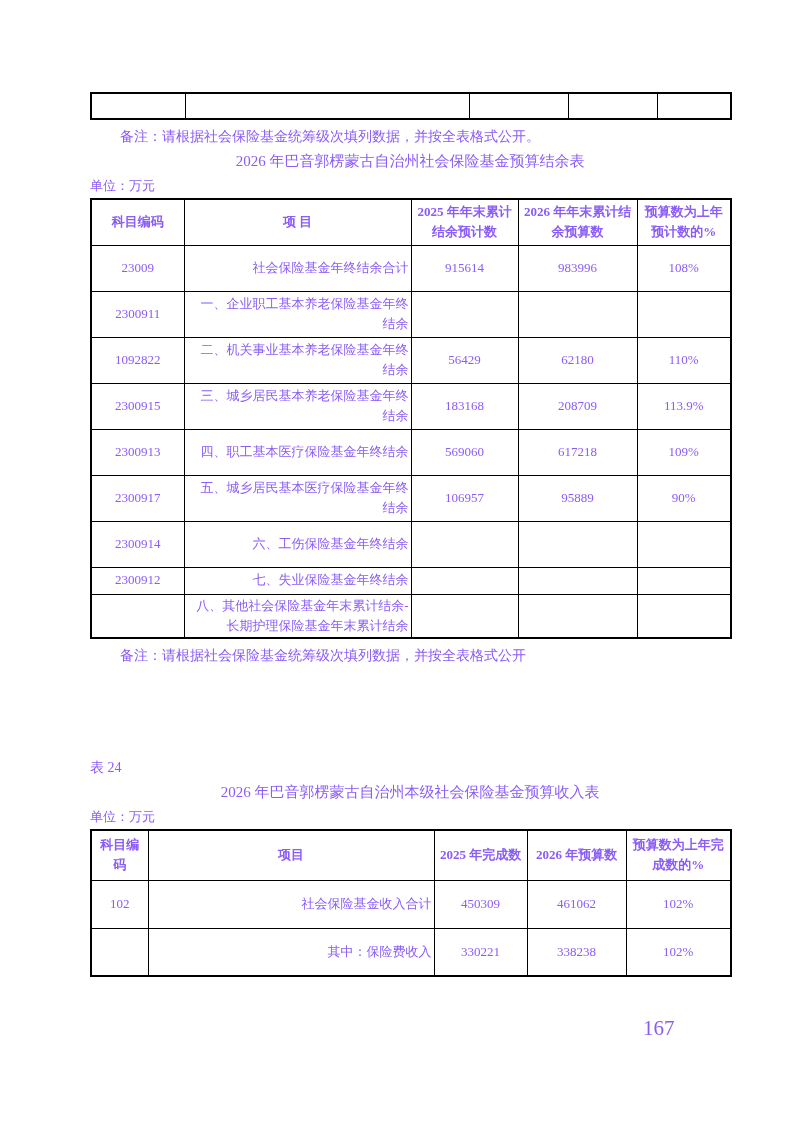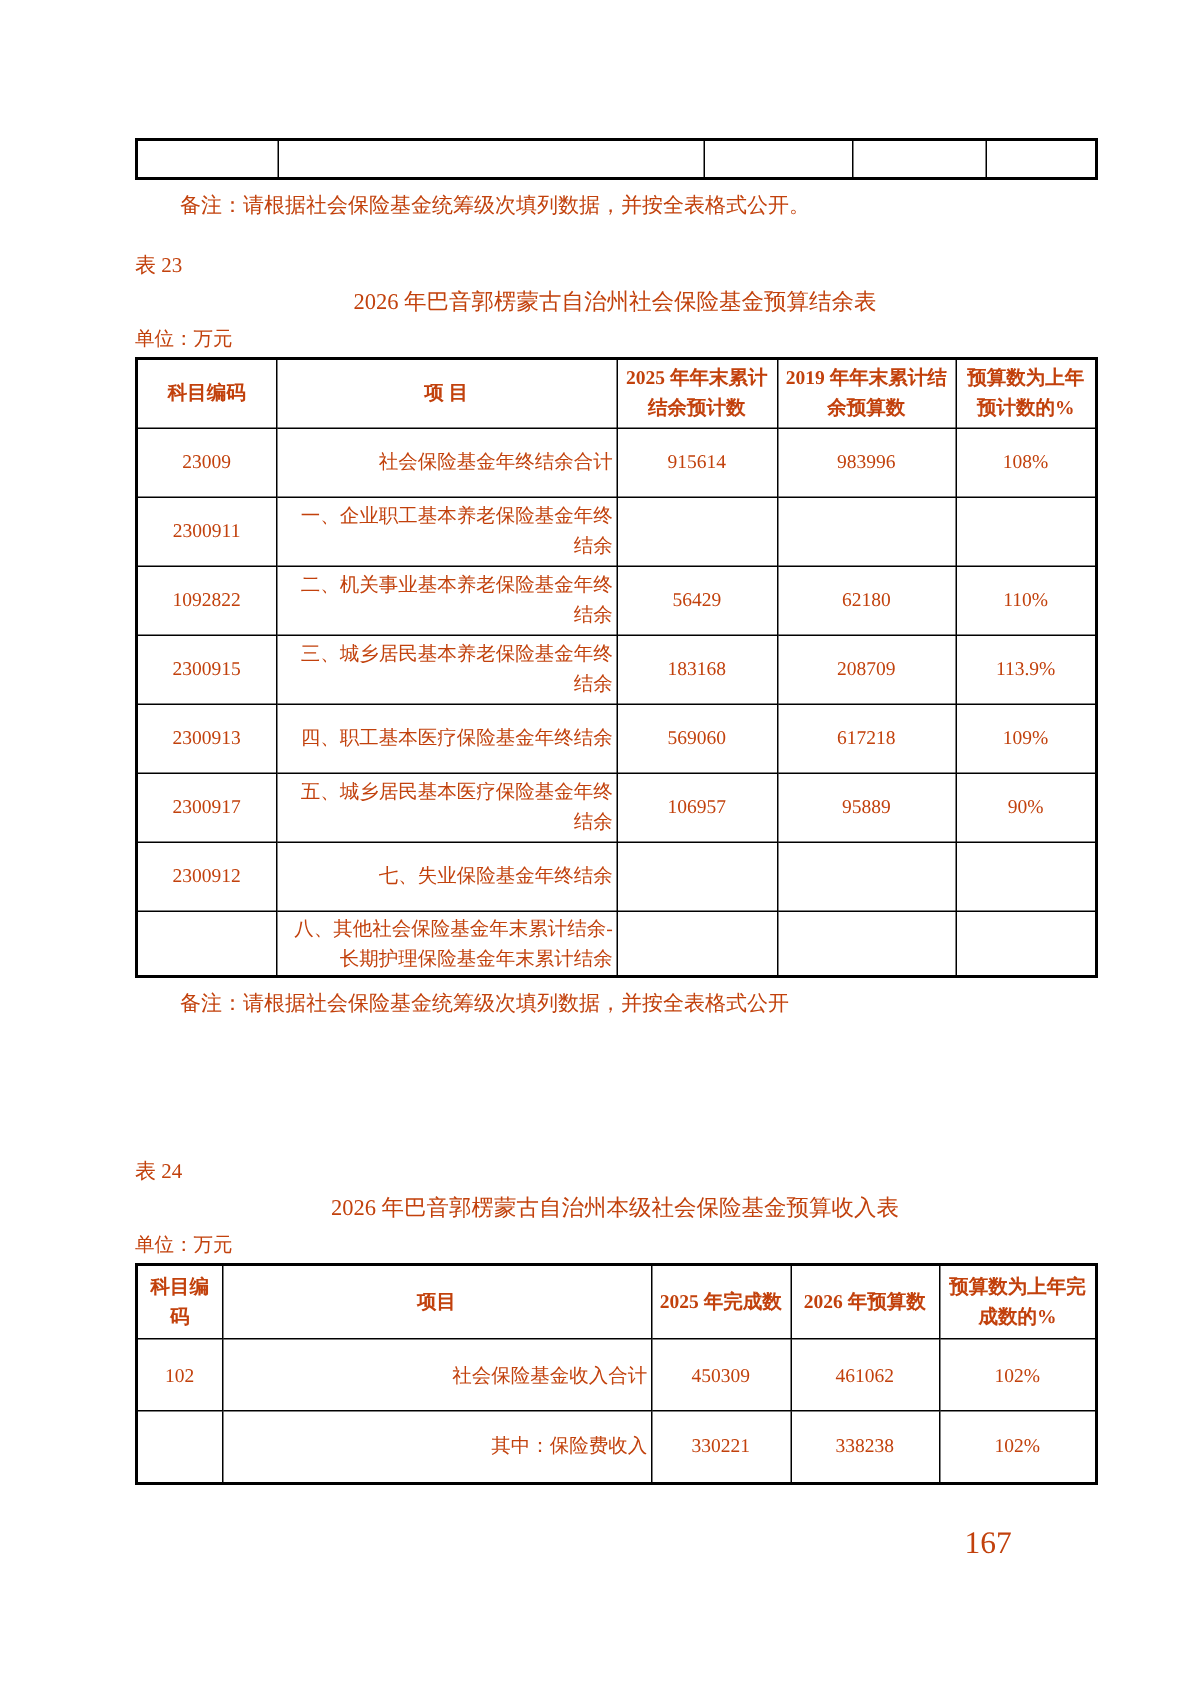--- a/index.html
+++ b/index.html
@@ -1,18 +1,18 @@
 <!DOCTYPE html>
 <html><head>
 <meta charset="utf-8">
 <style>
   html,body { margin:0; padding:0; background:#ffffff; }
   .page {
     position:relative; width:793px; height:1122px; background:#ffffff;
-    color:#c2410c; font-family:"Liberation Serif","DejaVu Serif",serif;
+    color:#8b5cf6; font-family:"Liberation Serif","DejaVu Serif",serif;
     overflow:hidden;
   }
   .content { position:absolute; left:90px; top:0; width:640px; }
 
   table.tbl {
     border-collapse:collapse; table-layout:fixed; width:640px;
     border:2px solid #000;
   }
   .tbl th, .tbl td {
     border:1px solid #000; padding:1px 2px; font-size:13px;
@@ -60,37 +60,36 @@
             <td class="num"></td>
             <td class="item"></td>
             <td class="num"></td>
             <td class="num"></td>
             <td class="num"></td>
           </tr>
         </tbody>
     </table>
     <p class="note">备注：请根据社会保险基金统筹级次填列数据，并按全表格式公开。</p>
 
-    <p class="tbl-label">表 23</p>
     <h2 class="tbl-title">2026 年巴音郭楞蒙古自治州社会保险基金预算结余表</h2>
     <p class="unit">单位：万元</p>
     <table class="tbl t23">
       <colgroup>
         <col style="width:93px">
           <col style="width:227px">
           <col style="width:107px">
           <col style="width:119px">
           <col style="width:94px">
       </colgroup>
       <thead>
           <tr>
             <th>科目编码</th>
             <th>项 目</th>
             <th>2025 年年末累计结余预计数</th>
-            <th>2019 年年末累计结余预算数</th>
+            <th>2026 年年末累计结余预算数</th>
             <th>预算数为上年预计数的%</th>
           </tr>
         </thead>
       <tbody>
           <tr>
             <td class="num">23009</td>
             <td class="item">社会保险基金年终结余合计</td>
             <td class="num">915614</td>
             <td class="num">983996</td>
             <td class="num">108%</td>
@@ -122,20 +121,27 @@
             <td class="num">569060</td>
             <td class="num">617218</td>
             <td class="num">109%</td>
           </tr>
           <tr>
             <td class="num">2300917</td>
             <td class="item">五、城乡居民基本医疗保险基金年终结余</td>
             <td class="num">106957</td>
             <td class="num">95889</td>
             <td class="num">90%</td>
+          </tr>
+          <tr>
+            <td class="num">2300914</td>
+            <td class="item">六、工伤保险基金年终结余</td>
+            <td class="num"></td>
+            <td class="num"></td>
+            <td class="num"></td>
           </tr>
           <tr>
             <td class="num">2300912</td>
             <td class="item">七、失业保险基金年终结余</td>
             <td class="num"></td>
             <td class="num"></td>
             <td class="num"></td>
           </tr>
           <tr>
             <td class="num"></td>

